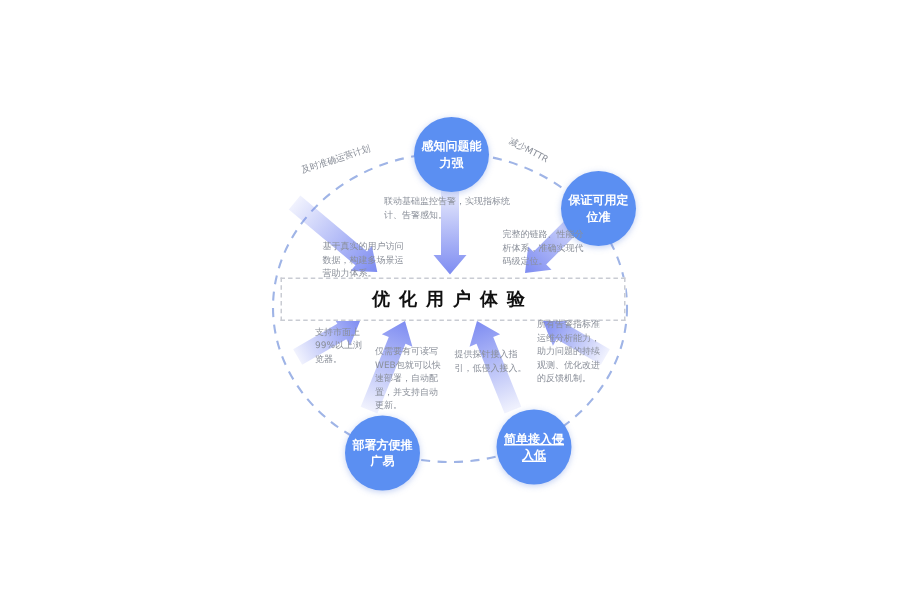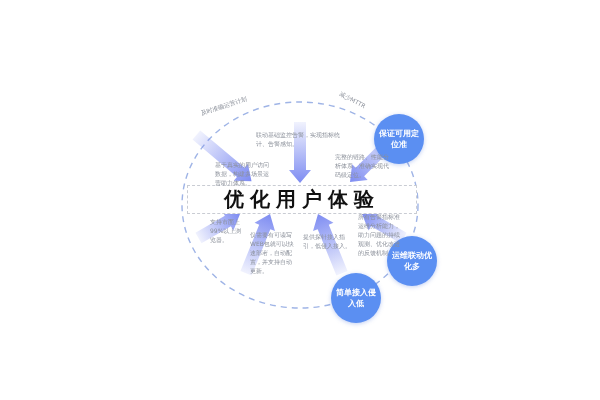--- a/index.html
+++ b/index.html
@@ -3,21 +3,21 @@
 <meta charset="utf-8">
 <style>
   html, body { margin:0; padding:0; background:#ffffff; }
   body { width:600px; height:400px; position:relative; overflow:hidden; font-family:"DejaVu Sans", sans-serif; }
   .stage { position:absolute; left:0; top:0; width:600px; height:400px; }
   svg.bg { position:absolute; left:0; top:0; }
   .node { position:absolute; border-radius:50%; background:#5b8ff2; color:#fff; display:flex; align-items:center; justify-content:center; text-align:center; font-size:8px; font-weight:bold; line-height:11px; box-shadow:0 1px 4px rgba(80,120,220,0.35); }
   .node span { display:block; width:40px; }
   .desc { position:absolute; font-size:6px; line-height:9px; color:#8a8f99; }
   .arclabel { position:absolute; font-size:6px; color:#8a8f99; white-space:nowrap; }
-  .center { position:absolute; left:187px; top:185px; width:228px; height:27px; border:1px dashed #c9ccd3; display:flex; align-items:center; justify-content:center; font-size:20px; font-weight:bold; letter-spacing:6px; color:#111; background:#fff; }
+  .center { position:absolute; left:187px; top:185px; width:228px; height:27px; border:1px dashed #c9ccd3; display:flex; align-items:center; justify-content:center; font-size:12px; font-weight:bold; letter-spacing:6px; color:#111; background:#fff; }
 </style>
 </head>
 <body>
 
 <div class="stage">
   <svg class="bg" width="600" height="400">
     <defs>
       <linearGradient id="gUp" x1="0" y1="1" x2="0" y2="0">
         <stop offset="0" stop-color="#6f7ff0" stop-opacity="0.1"></stop>
         <stop offset="1" stop-color="#6f7ff0" stop-opacity="0.9"></stop>
@@ -53,28 +53,31 @@
     <g transform="rotate(-60 362 214)">
         <polygon points="356,262 368,262 368,228 373,228 362,214 351,228 356,228" fill="url(#gUp)"></polygon>
       </g>
   </svg>
 
   <div class="arclabel" style="left:200px;top:102px;transform:rotate(-18deg);">及时准确运营计划</div>
   <div class="arclabel" style="left:338px;top:96px;transform:rotate(28deg);">减少MTTR</div>
 
   <div class="center">优化用户体验</div>
 
+  <div class="node" style="left:276px;top:78px;width:50px;height:50px;">
+      <span>感知问题能力强</span>
+    </div>
   <div class="node" style="left:350px;top:114px;width:50px;height:50px;margin-left:24px;">
       <span>保证可用定位准</span>
     </div>
-  <div class="node" style="left:387px;top:236px;width:50px;height:50px;">
-      <span>运维联动优化多</span>
+  <div class="node" style="left:331px;top:273px;width:50px;height:50px;text-decoration:underline;">
+      <span>简单接入侵入低</span>
     </div>
-  <div class="node" style="left:331px;top:273px;width:50px;height:50px;">
-      <span>简单接入侵入低</span>
+  <div class="node" style="left:230px;top:277px;width:50px;height:50px;">
+      <span>部署方便推广易</span>
     </div>
 
   <div class="desc" style="left:256px;top:130px;width:92px;">联动基础监控告警，实现指标统计、告警感知。</div>
   <div class="desc" style="left:335px;top:152px;width:58px;">完整的链路、性能分析体系，准确实现代码级定位。</div>
   <div class="desc" style="left:215px;top:160px;width:58px;">基于真实的用户访问数据，构建多场景运营助力体系。</div>
   <div class="desc" style="left:210px;top:217px;width:36px;">支持市面上99%以上浏览器。</div>
   <div class="desc" style="left:250px;top:230px;width:46px;">仅需要有可读写WEB包就可以快速部署，自动配置，并支持自动更新。</div>
   <div class="desc" style="left:303px;top:232px;width:48px;">提供探针接入指引，低侵入接入。</div>
   <div class="desc" style="left:358px;top:212px;width:42px;">所有告警指标准运维分析能力，助力问题的持续观测、优化改进的反馈机制。</div>
 </div>

